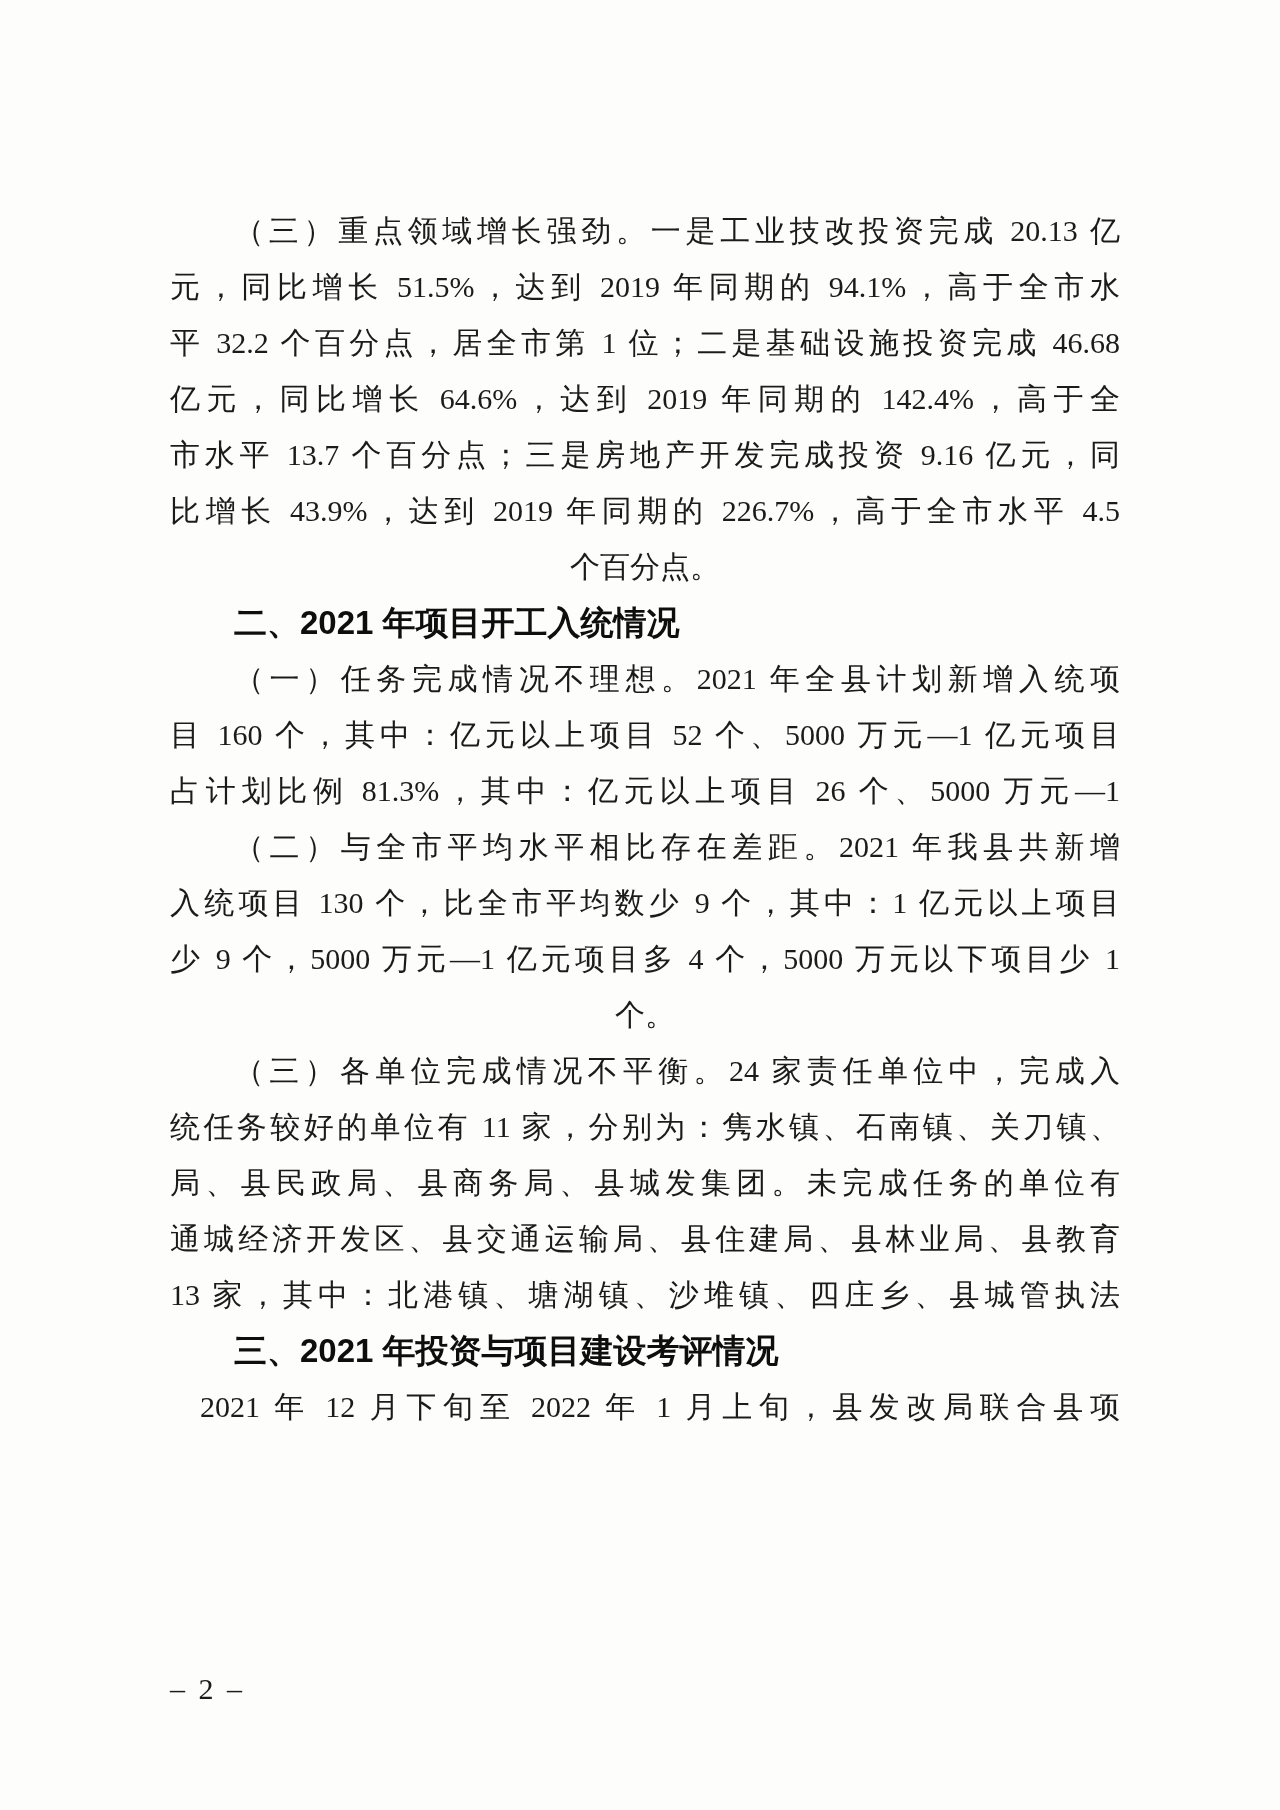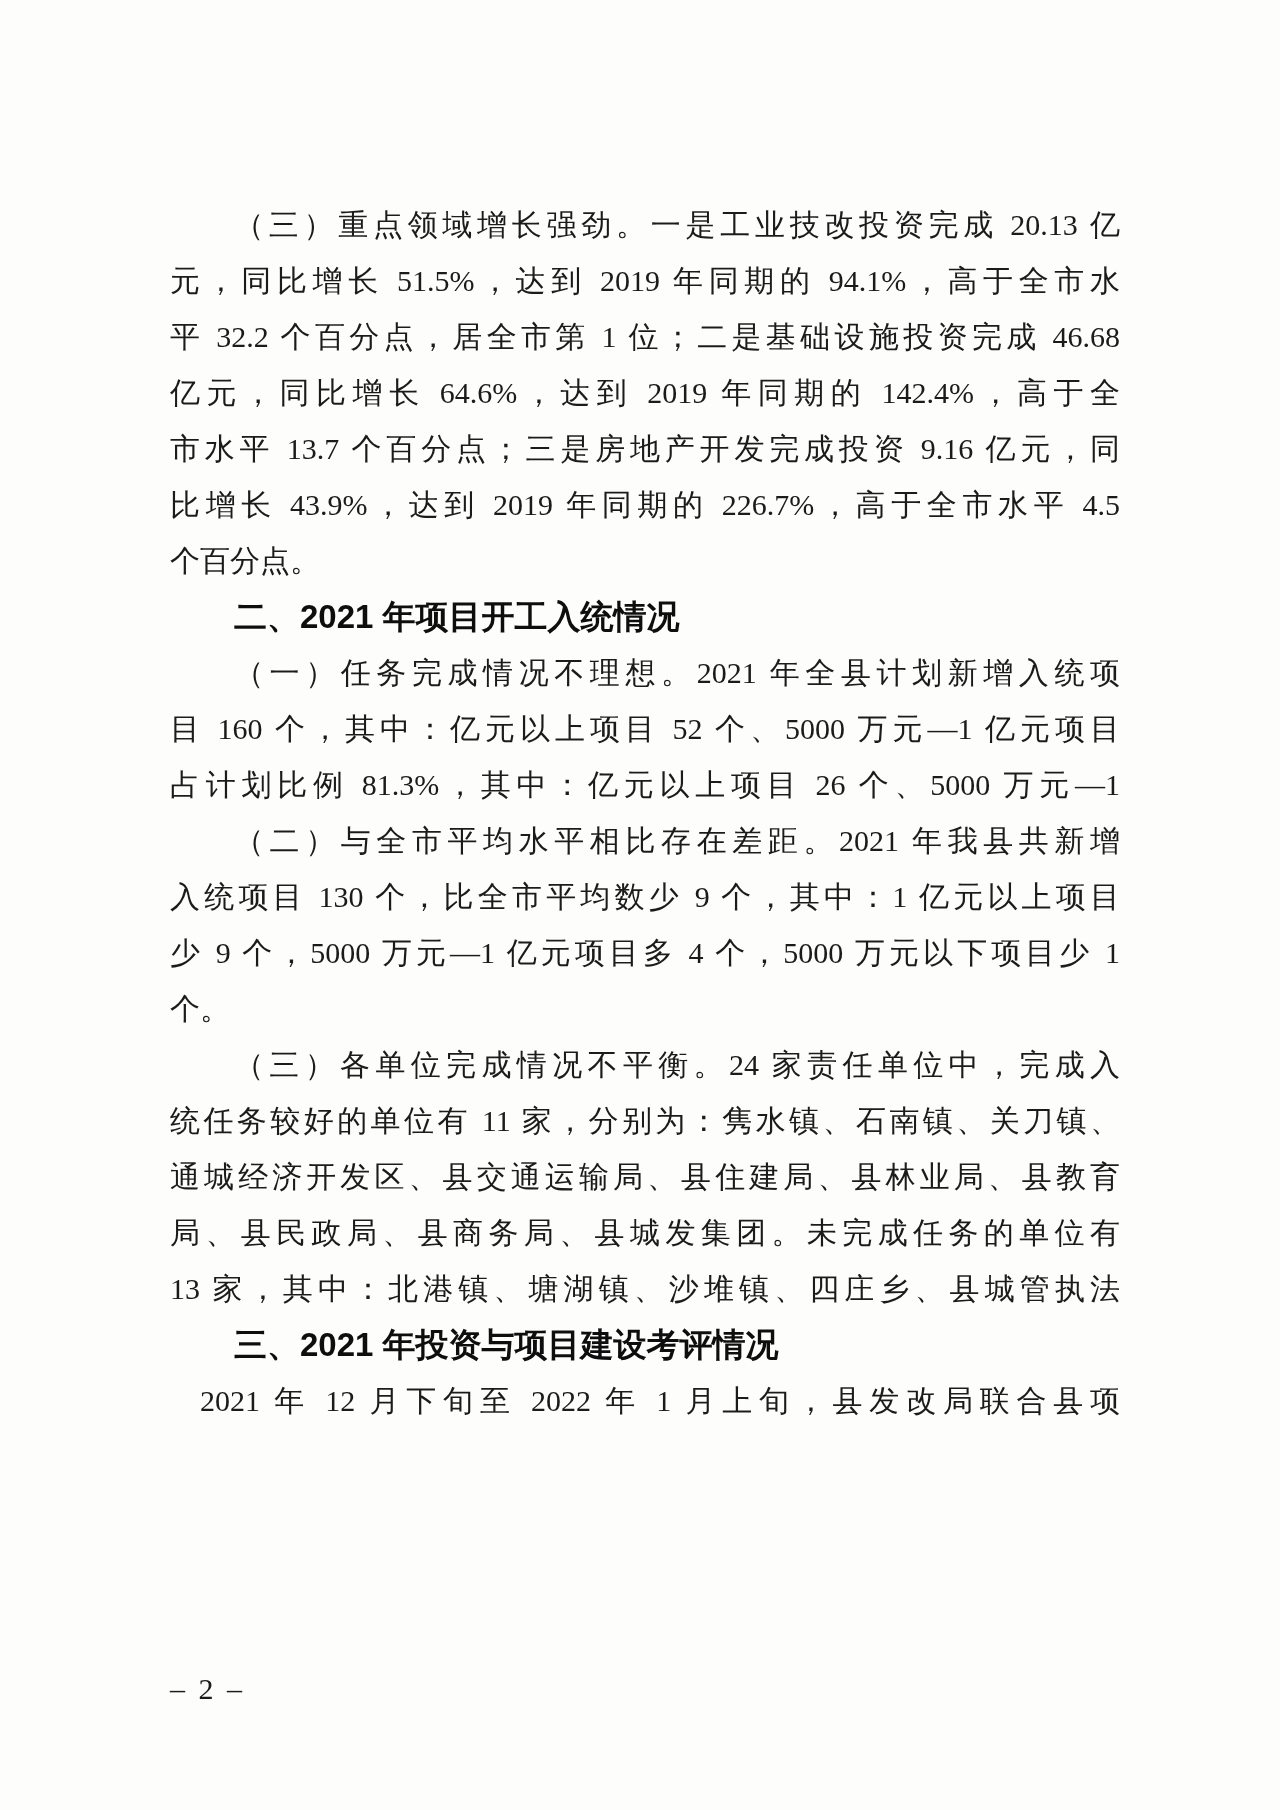--- a/index.html
+++ b/index.html
@@ -9,30 +9,30 @@
   body {
     width: 1280px;
     height: 1810px;
     position: relative;
     background: #fdfdfc;
     overflow: hidden;
   }
   .doc {
     position: absolute;
     left: 170px;
-    top: 197px;
+    top: 203px;
     width: 950px;
   }
   .line {
     font-family: "Liberation Serif", "DejaVu Serif", serif;
     font-size: 30px;
     color: #1b1b1b;
     height: 56px;
     line-height: 56px;
-    text-align: left;
+    text-align: center;
     overflow: hidden;
   }
   .line.full {
     text-align: justify;
     text-align-last: justify;
   }
   .line.heading {
     font-family: "Liberation Sans", "DejaVu Sans", sans-serif;
     font-weight: bold;
     font-size: 33px;
@@ -67,20 +67,20 @@
     <div class="line heading ind2">二、2021 年项目开工入统情况</div>
     <div class="line full ind2"><span class="lead">（一）任务完成情况不理想。</span>2021 年全县计划新增入统项</div>
     <div class="line full">目 160 个，其中：亿元以上项目 52 个、5000 万元—1 亿元项目</div>
     <div class="line full">占计划比例 81.3%，其中：亿元以上项目 26 个、5000 万元—1</div>
     <div class="line full ind2"><span class="lead">（二）与全市平均水平相比存在差距。</span>2021 年我县共新增</div>
     <div class="line full">入统项目 130 个，比全市平均数少 9 个，其中：1 亿元以上项目</div>
     <div class="line full">少 9 个，5000 万元—1 亿元项目多 4 个，5000 万元以下项目少 1</div>
     <div class="line">个。</div>
     <div class="line full ind2"><span class="lead">（三）各单位完成情况不平衡。</span>24 家责任单位中，完成入</div>
     <div class="line full">统任务较好的单位有 11 家，分别为：隽水镇、石南镇、关刀镇、</div>
+    <div class="line full">局、县民政局、县商务局、县城发集团。未完成任务的单位有</div>
     <div class="line full">通城经济开发区、县交通运输局、县住建局、县林业局、县教育</div>
-    <div class="line full">局、县民政局、县商务局、县城发集团。未完成任务的单位有</div>
     <div class="line full">13 家，其中：北港镇、塘湖镇、沙堆镇、四庄乡、县城管执法</div>
     <div class="line heading ind2">三、2021 年投资与项目建设考评情况</div>
     <div class="line full ind1">2021 年 12 月下旬至 2022 年 1 月上旬，县发改局联合县项</div>
   </div>
 
 <div class="footer">– 2 –</div>
 
 </body></html>

